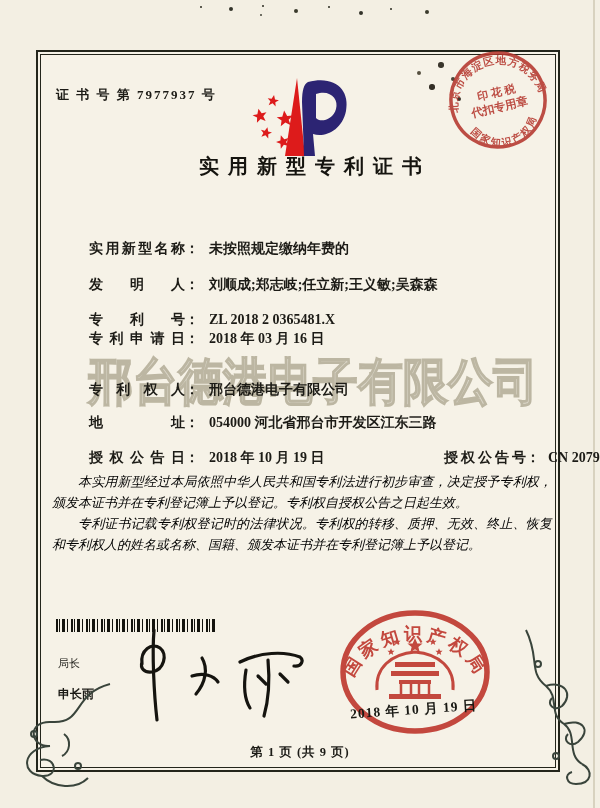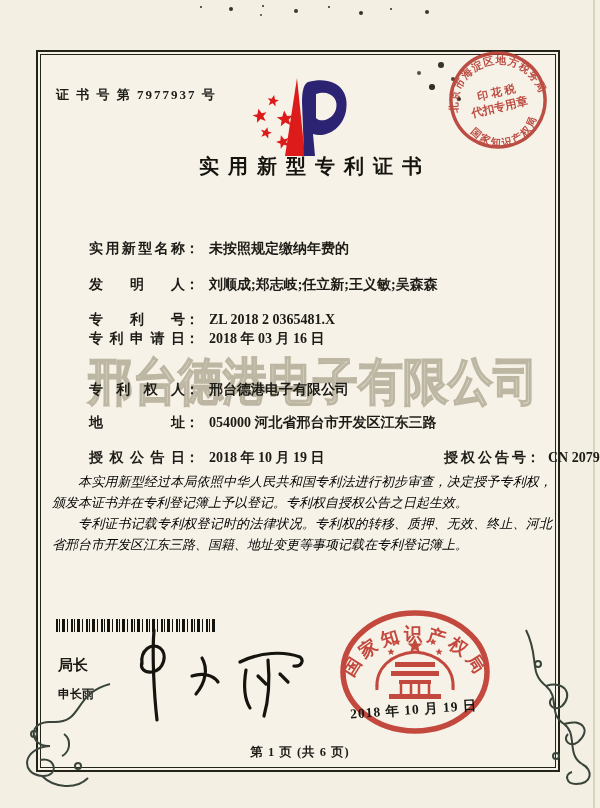--- a/index.html
+++ b/index.html
@@ -35,21 +35,21 @@
     position:absolute;left:88px;top:352px;z-index:1;white-space:nowrap;
     font-size:45px;font-weight:bold;letter-spacing:0px;
     color:rgba(178,172,154,0.40);-webkit-text-stroke:1.2px #bcb6a2;
     transform:scaleY(1.12);
   }
   .paras{position:absolute;left:52px;top:471px;width:500px;z-index:3;
     font-size:13px;line-height:21px;text-align:justify;font-style:italic;font-weight:500;color:#000000;}
   .paras p{margin:0;text-indent:2em;}
   .barcode{position:absolute;left:56px;top:619px;width:160px;height:13px;z-index:3;
     background:repeating-linear-gradient(90deg,#14140e 0 2px,#f6f2e7 2px 3px,#14140e 3px 4px,#f6f2e7 4px 6px,#14140e 6px 9px,#f6f2e7 9px 11px,#14140e 11px 12px,#f6f2e7 12px 15px);}
-  .signer-title{position:absolute;left:58px;top:656px;font-size:15px;font-weight:bold;z-index:3;}
+  .signer-title{position:absolute;left:58px;top:656px;font-size:11px;font-weight:normal;z-index:3;}
   .signer-name{position:absolute;left:58px;top:686px;font-size:12px;font-weight:bold;z-index:3;}
   .signature{position:absolute;left:118px;top:624px;z-index:4;}
   .oval-seal{position:absolute;left:333px;top:606px;z-index:4;opacity:.92;}
   .seal-date{position:absolute;left:350px;top:701px;z-index:5;font-size:13.5px;font-weight:bold;
     letter-spacing:1px;color:#181813;transform:rotate(-4deg);white-space:nowrap;}
   .footer{position:absolute;left:0;top:744px;width:100%;text-align:center;font-size:12.5px;
     font-weight:bold;letter-spacing:1px;z-index:3;}
   .flourish-left{position:absolute;left:12px;top:682px;z-index:6;}
   .flourish-right{position:absolute;left:518px;top:628px;z-index:6;}
   .seal-red{fill:none;stroke:#b5372e;}
@@ -126,21 +126,21 @@
   <span class="flabel">授权公告日</span><span>：</span><span class="fvalue">2018 年 10 月 19 日</span>
   <span class="frow-right">
     <span class="flabel">授权公告号</span><span>：</span><span class="fvalue">CN 207991668 U</span>
   </span>
 </div>
 
 <div class="watermark">邢台德港电子有限公司</div>
 
 <div class="paras">
   <p>本实用新型经过本局依照中华人民共和国专利法进行初步审查，决定授予专利权，颁发本证书并在专利登记簿上予以登记。专利权自授权公告之日起生效。</p>
-  <p>专利证书记载专利权登记时的法律状况。专利权的转移、质押、无效、终止、河北省邢台市开发区江东三路、国籍、地址变更等事项记载在专利登记簿上。</p>
+  <p>专利证书记载专利权登记时的法律状况。专利权的转移、质押、无效、终止、恢复和专利权人的姓名或名称、国籍、颁发本证书并在专利登记簿上予以登记。</p>
 </div>
 
 <div class="barcode"></div>
 
 <div class="signer-title">局长</div>
 <div class="signer-name">申长雨</div>
 
 <svg class="signature" width="200" height="102" viewBox="0 0 200 102">
   <g fill="none" stroke="#15140f" stroke-width="3.2" stroke-linecap="round">
     <path d="M24,40 C22,26 34,18 42,24 C50,30 46,46 34,48 C26,49 22,44 24,38"></path>
@@ -183,21 +183,21 @@
     <rect x="62" y="56" width="40" height="5" stroke="none"></rect>
     <rect x="58" y="65" width="48" height="5" stroke="none"></rect>
     <rect x="66" y="74" width="32" height="4" stroke="none"></rect>
     <path d="M68,78 L68,88 M78,78 L78,88 M86,78 L86,88 M96,78 L96,88" stroke-width="2.5"></path>
     <rect x="56" y="88" width="52" height="5" stroke="none"></rect>
   </g>
 </svg>
 
 <div class="seal-date">2018 年 10 月 19 日</div>
 
-<div class="footer">第 1 页 (共 6 页)</div>
+<div class="footer">第 1 页 (共 9 页)</div>
 
 <svg class="flourish-left" width="102" height="112" viewBox="0 0 102 112">
   <g fill="none" stroke="#39443b" stroke-width="2">
     <path d="M98,2 C60,12 72,42 40,40 C14,38 18,66 38,64"></path>
     <path d="M38,64 C10,66 8,92 30,94 C48,95 44,74 28,78"></path>
     <path d="M30,94 C42,106 64,108 76,96"></path>
     <path d="M52,52 C60,58 58,70 50,74"></path>
     <circle cx="22" cy="52" r="3"></circle>
     <circle cx="66" cy="84" r="3"></circle>
   </g>

